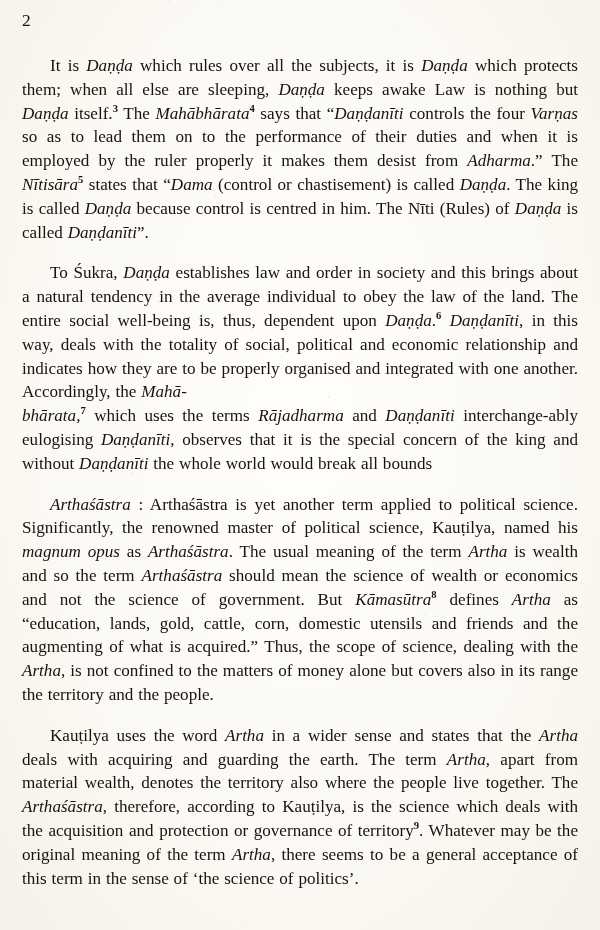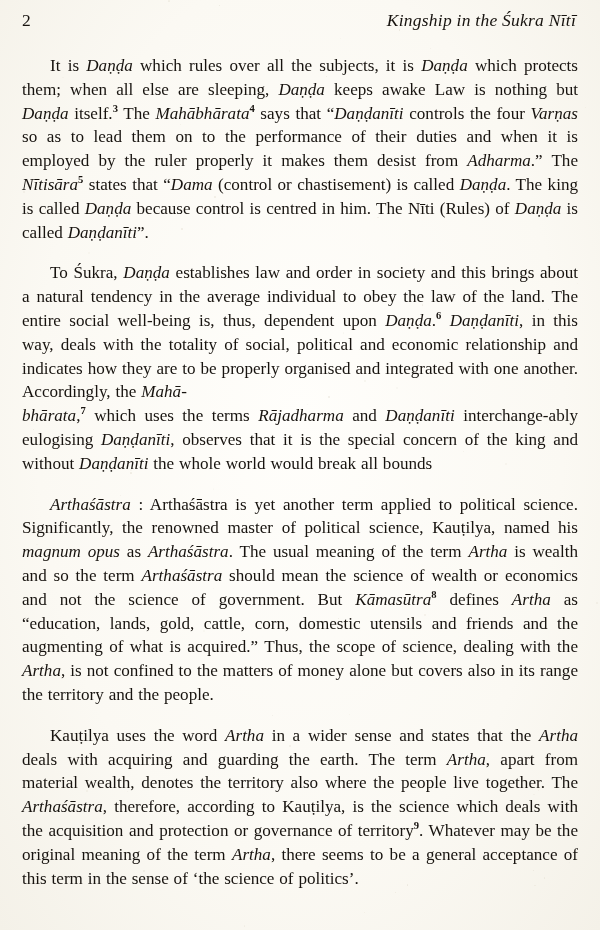--- a/index.html
+++ b/index.html
@@ -178,21 +178,20 @@
     <div class="speck" style="width: 1.7134px; height: 1.7134px; left: 62.9821px; top: 465.73px; opacity: 0.44;"></div>
     <div class="speck" style="width: 1.72097px; height: 1.72097px; left: 228.167px; top: 211.809px; opacity: 0.3;"></div>
     <div class="speck" style="width: 1.83362px; height: 1.83362px; left: 421.649px; top: 304.087px; opacity: 0.55;"></div>
     <div class="speck" style="width: 1.97924px; height: 1.97924px; left: 423.565px; top: 613.713px; opacity: 0.4;"></div>
   </div>
 
 <div class="page">
 
   <div class="runhead">
     <div class="folio">2</div>
-    <div class="runtitle">Kingship in the Śukra Nītī</div>
   </div>
 
   <div class="body">
     <p class="para">It is <i>Daṇḍa</i> which rules  over all the  subjects, it is <i>Daṇḍa</i> which protects them; when all else are  sleeping, <i>Daṇḍa</i>  keeps awake  Law  is  nothing but <i>Daṇḍa</i>  itself.<sup>3</sup>  The  <i>Mahābhārata</i><sup>4</sup>  says that  “<i>Daṇḍanīti</i>  controls the  four  <i>Varṇas</i>  so  as  to  lead  them  on to the performance of their duties and when it is employed by  the  ruler  properly  it  makes  them desist  from  <i>Adharma</i>.”   The  <i>Nītisāra</i><sup>5</sup>  states  that  “<i>Dama</i>  (control or chastisement) is called <i>Daṇḍa</i>.  The king is called  <i>Daṇḍa</i> because control is centred  in him. The Nīti (Rules) of <i>Daṇḍa</i> is called <i>Daṇḍanīti</i>”.</p>
     <p class="para">To  Śukra,  <i>Daṇḍa</i>  establishes  law  and  order  in society  and  this brings about a natural tendency in the  average  individual  to  obey the law of the land.   The entire social  well-being is,  thus,  dependent upon <i>Daṇḍa</i>.<sup>6</sup>  <i>Daṇḍanīti</i>, in this way, deals with the totality of social, political and economic relationship and  indicates  how they are  to  be  properly organised and integrated with  one  another.   Accordingly,  the  <i>Mahā-</i><br><i>bhārata</i>,<sup>7</sup> which uses the  terms <i>Rājadharma</i> and  <i>Daṇḍanīti</i>  interchange-ably  eulogising <i>Daṇḍanīti</i>,  observes  that it is the special concern of the king and without <i>Daṇḍanīti</i> the whole world would break all bounds</p>
     <p class="para"><i>Arthaśāstra</i> :   Arthaśāstra  is yet  another term applied to  political science.  Significantly,  the  renowned  master  of  political  science, Kauṭilya, named his <i>magnum opus</i> as <i>Arthaśāstra</i>.  The usual meaning of the term <i>Artha</i> is wealth and  so the term  <i>Arthaśāstra</i>  should  mean the science of wealth or  economics and not the  science of government. But <i>Kāmasūtra</i><sup>8</sup> defines <i>Artha</i> as “education,  lands, gold,  cattle,  corn, domestic utensils and friends and  the  augmenting of what is acquired.” Thus, the scope of science, dealing with the <i>Artha</i>, is not confined to the matters of money alone but covers also in its range the territory and the people.</p>
     <p class="para">Kauṭilya uses the word <i>Artha</i> in a  wider  sense and states  that  the <i>Artha</i> deals with  acquiring  and  guarding  the  earth.   The term <i>Artha</i>, apart from material wealth, denotes the territory  also where the people live together.   The <i>Arthaśāstra</i>,  therefore, according to Kauṭilya, is the science which deals with the  acquisition and  protection or governance of territory<sup>9</sup>.  Whatever may be  the original meaning of the term <i>Artha</i>, there seems to be a general   acceptance of this  term in the sense of ‘the science of politics’.</p>
   </div>
 
 </div>

